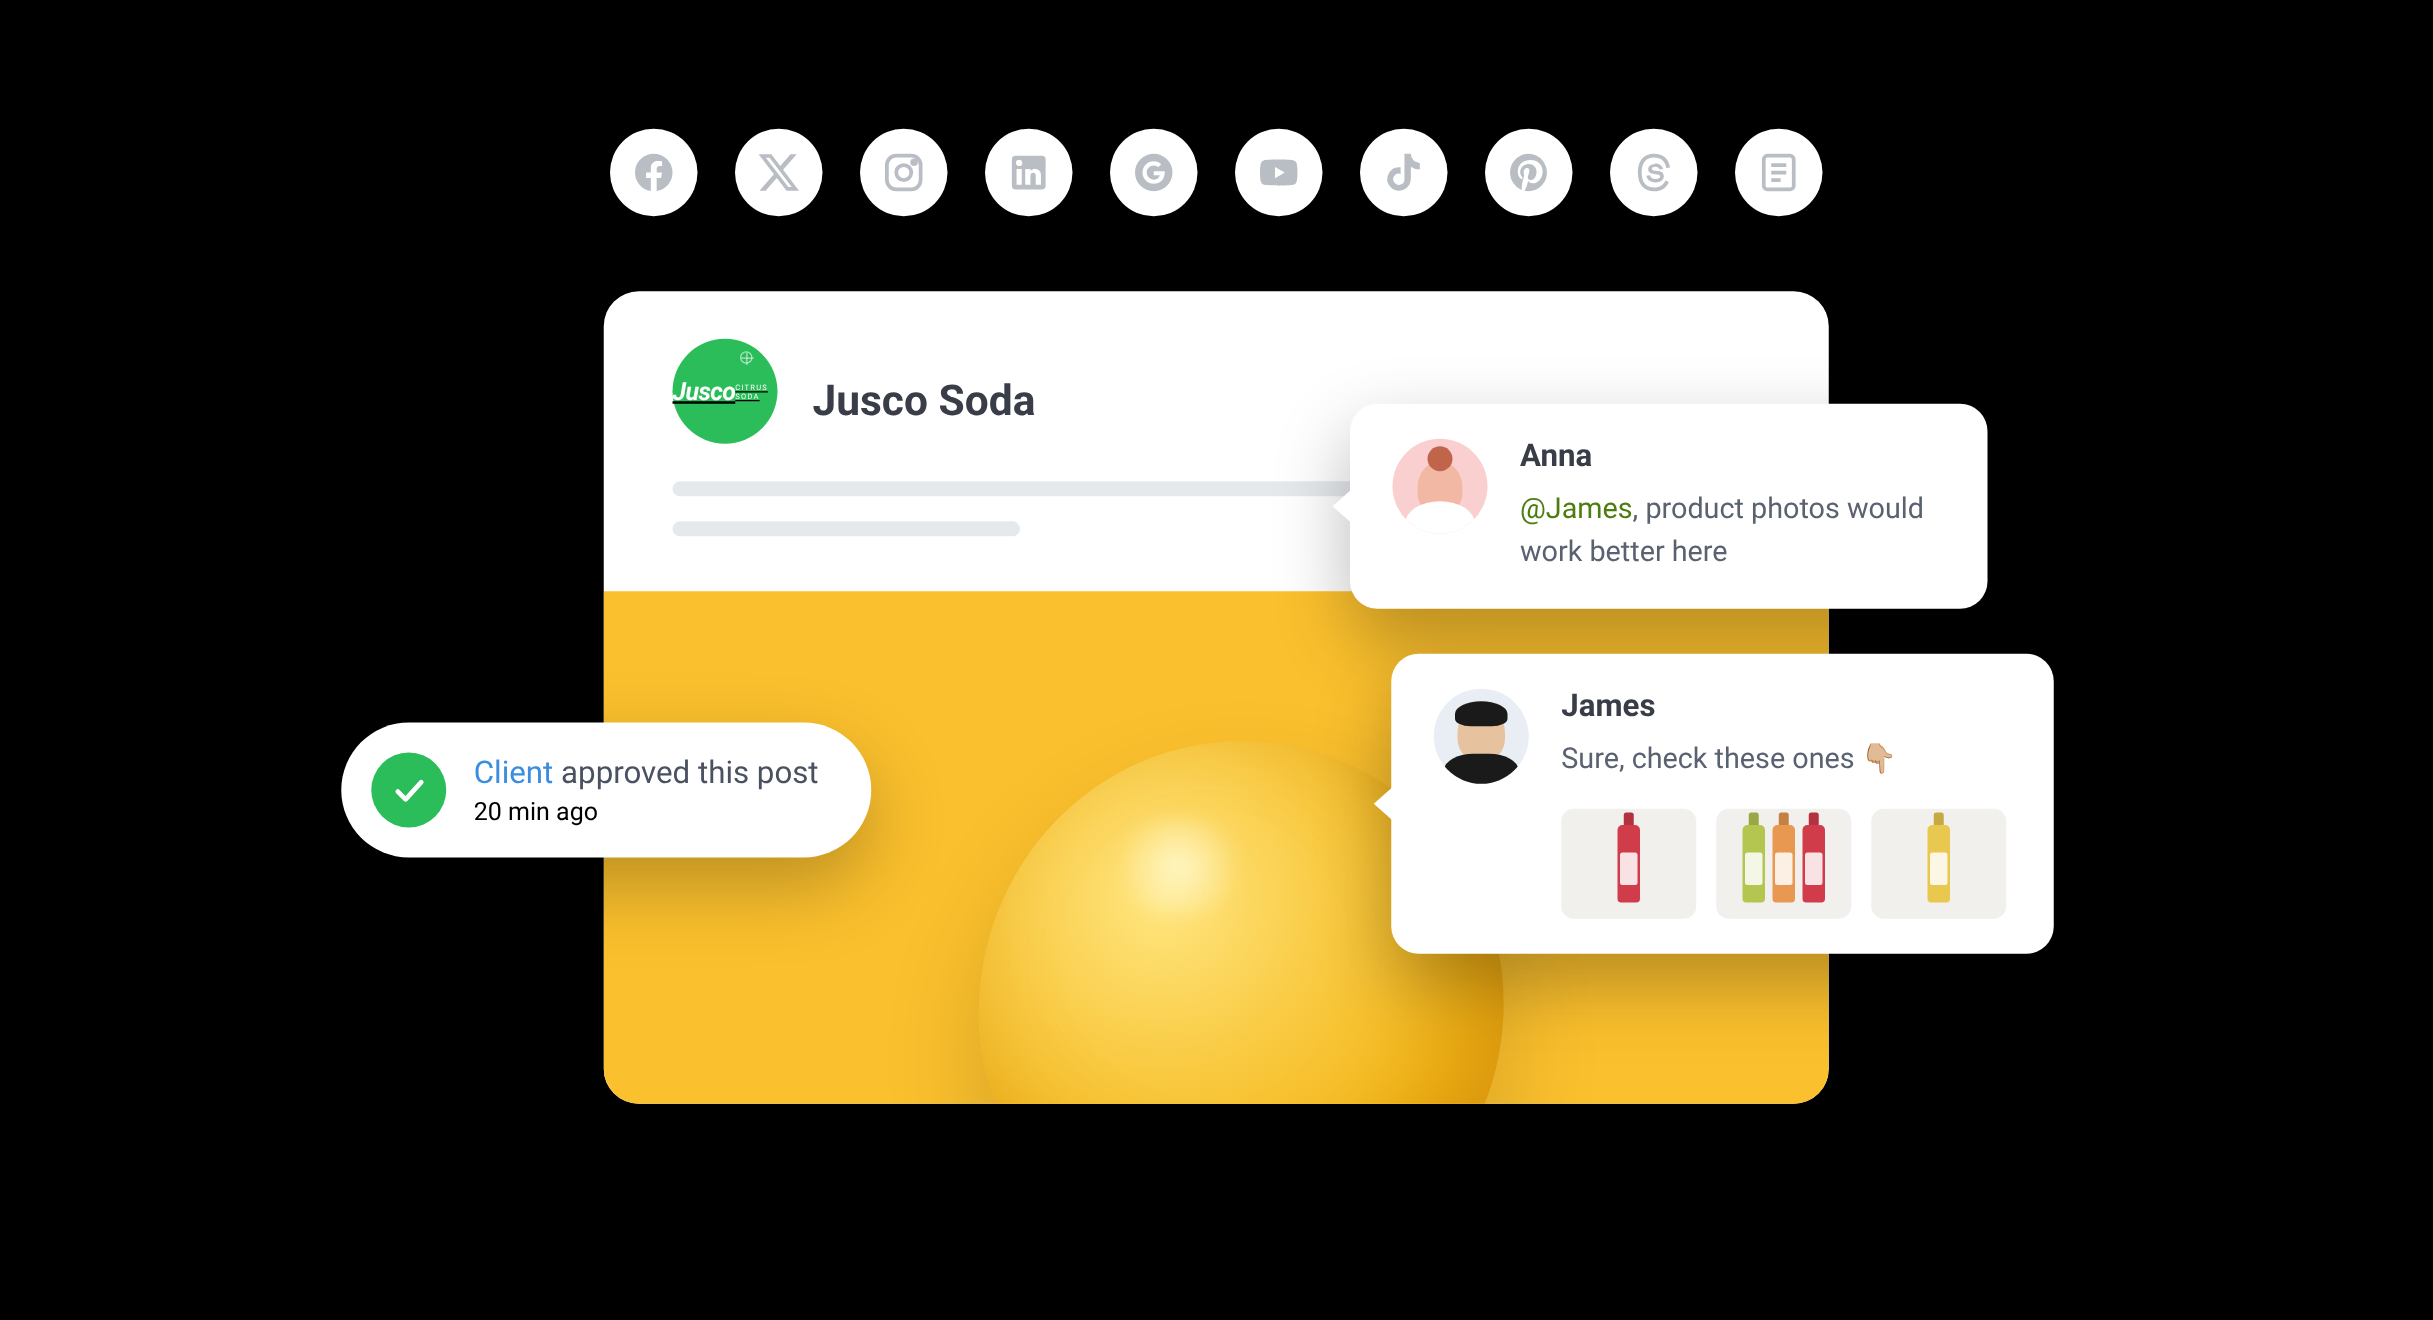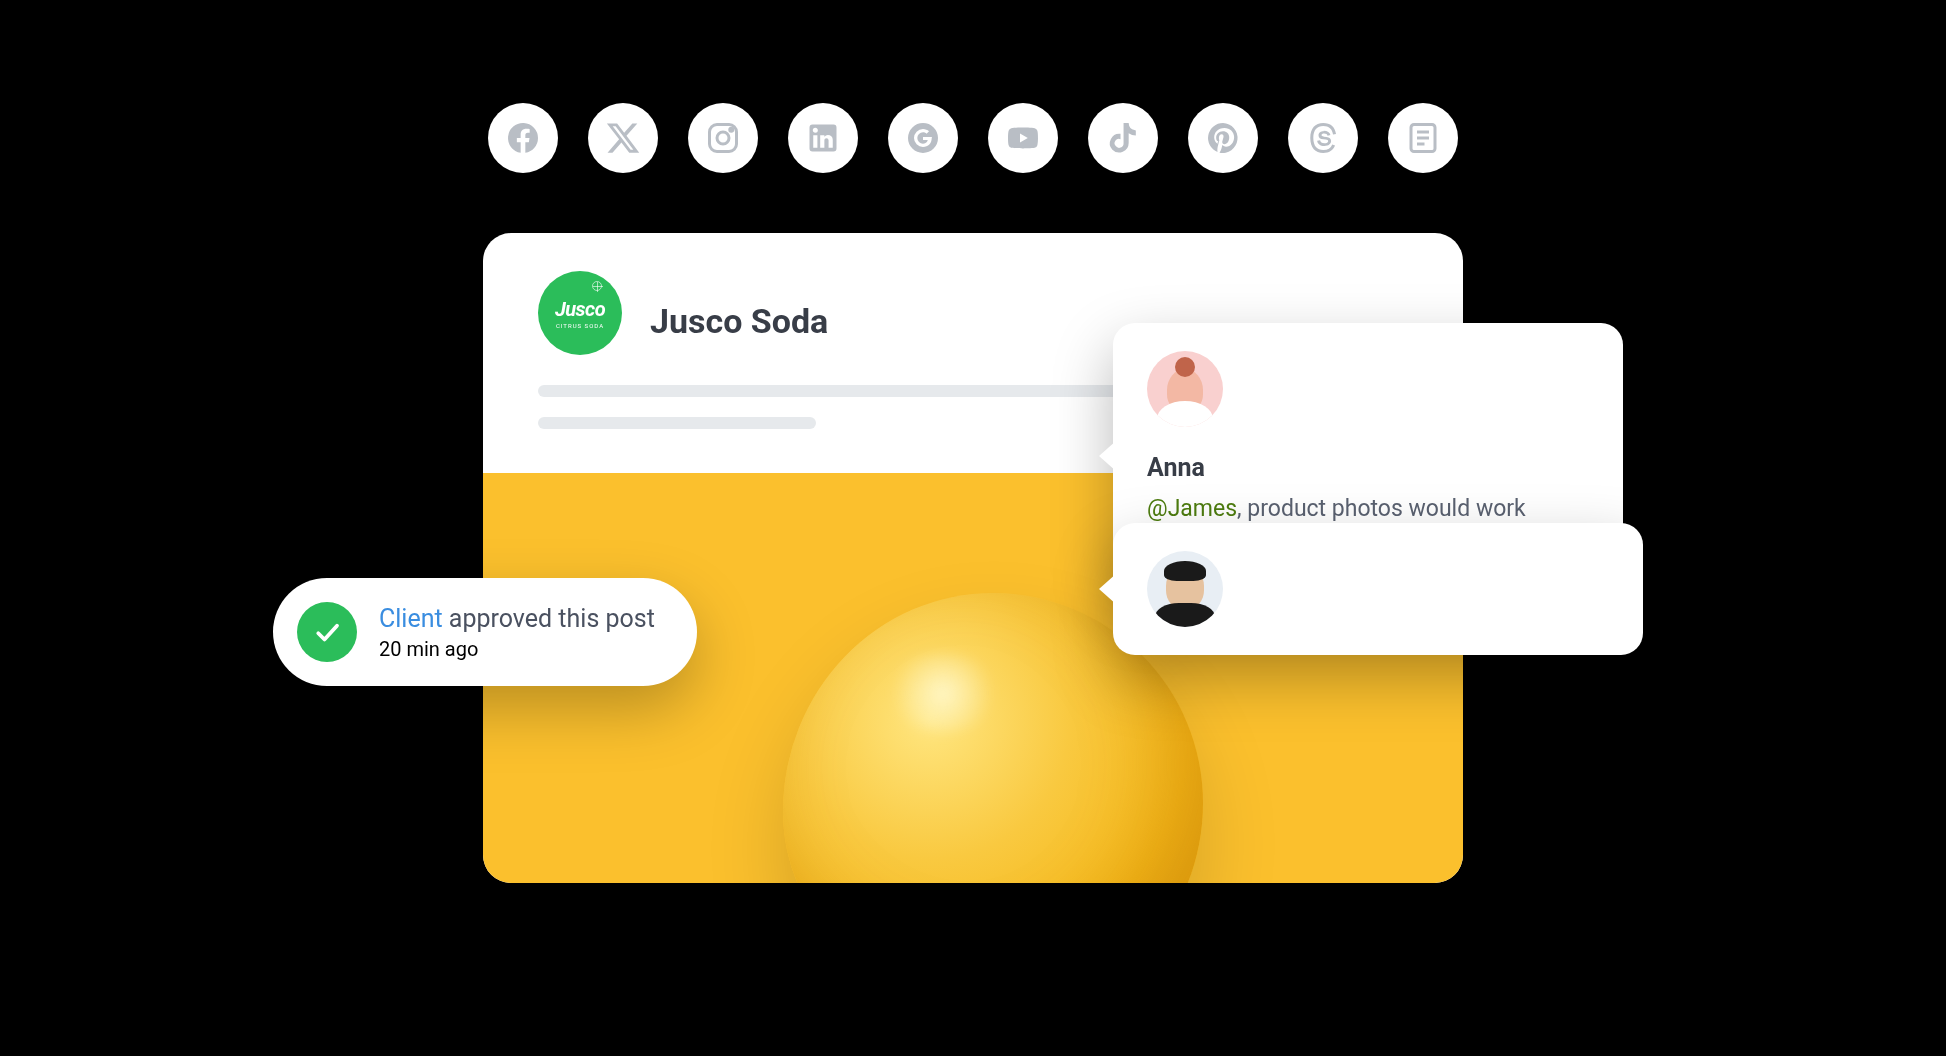--- a/index.html
+++ b/index.html
@@ -54,24 +54,25 @@
       display: flex;
       align-items: center;
       gap: 28px;
     }
     .brand-logo {
       width: 84px;
       height: 84px;
       border-radius: 50%;
       background: #2bbd5a;
       display: flex;
-      flex-direction: column;
+      flex-direction: row;
       align-items: center;
       justify-content: center;
       position: relative;
+      text-decoration: underline;
     }
     .brand-logo-text {
       color: #fff;
       font-weight: 700;
       font-style: italic;
       font-size: 20px;
       letter-spacing: -0.5px;
     }
     .brand-logo-sub {
       font-size: 6px;
@@ -174,23 +175,22 @@
       position: absolute;
       background: #fff;
       border-radius: 22px;
       padding: 28px 34px;
       box-shadow: 0 24px 60px rgba(0,0,0,0.28);
       display: flex;
       gap: 26px;
     }
     .comment-anna {
       top: 220px;
-      left: 900px;
+      left: 867px;
       width: 510px;
-      flex-direction: column;
     }
     .comment-james {
       top: 420px;
       left: 900px;
       width: 530px;
     }
     .comment-tail {
       position: absolute;
       left: -14px;
       top: 50%;
@@ -440,15 +440,34 @@
         <span class="mention">@James</span><span>, product photos would work better here</span>
       </div>
     </div>
   </div>
 
   <div class="comment comment-james">
     <div class="comment-tail"></div>
     <div class="avatar avatar-james">
       <div class="james-hair"></div>
     </div>
+    <div class="comment-body">
+      <div class="comment-name">James</div>
+      <div class="comment-text">
+        <span>Sure, check these ones </span><span>👇🏼</span>
+      </div>
+      <div class="thumbs">
+        <div class="thumb">
+          <div class="bottle red"></div>
+        </div>
+        <div class="thumb">
+          <div class="bottle green"></div>
+          <div class="bottle orange"></div>
+          <div class="bottle red"></div>
+        </div>
+        <div class="thumb">
+          <div class="bottle yellow"></div>
+        </div>
+      </div>
+    </div>
   </div>
 
 </div>
 
 </body></html>

